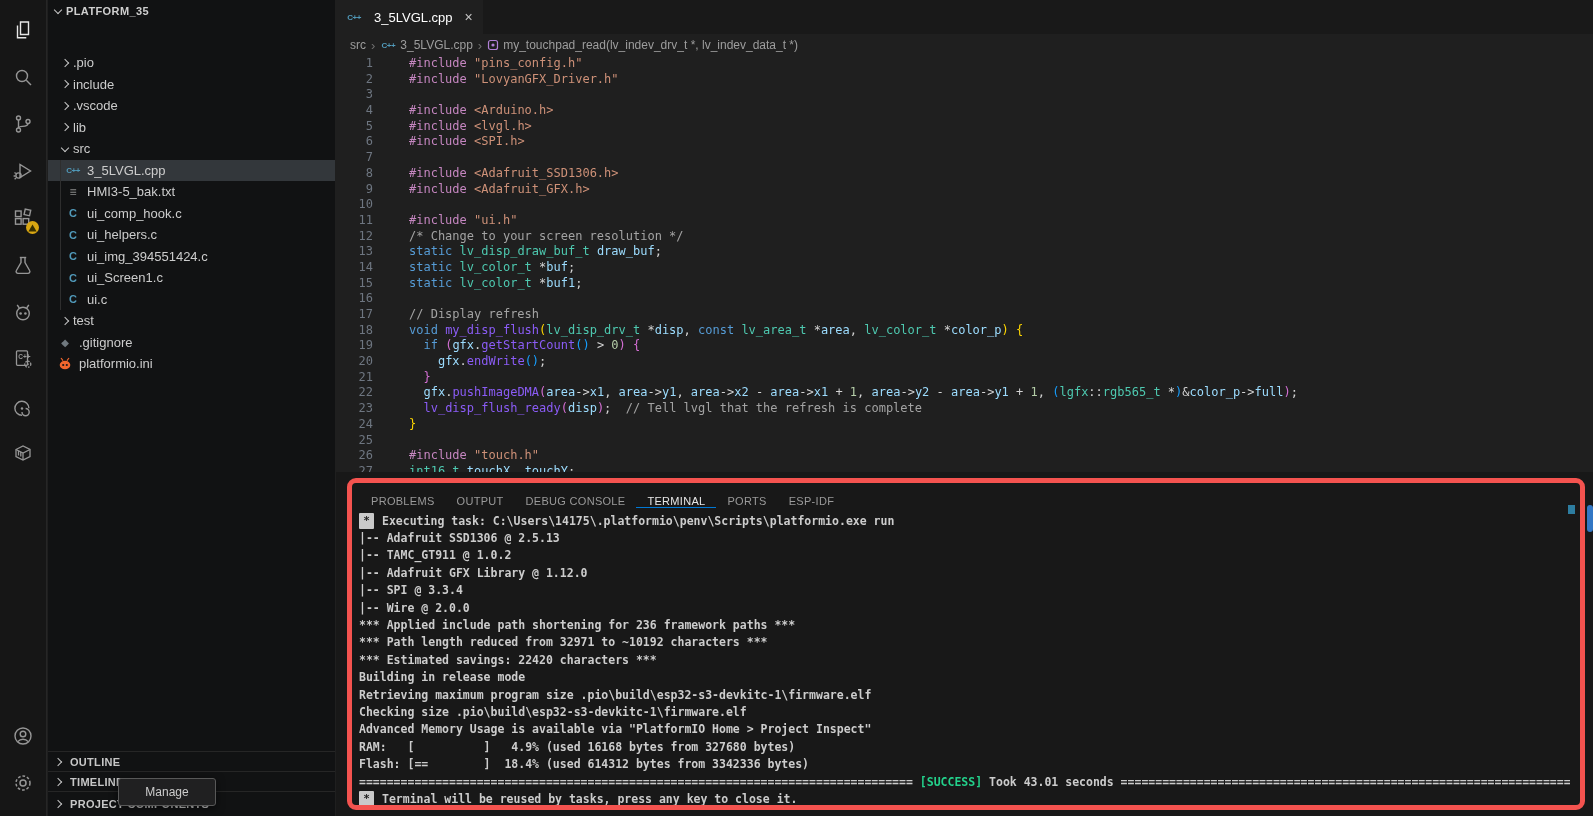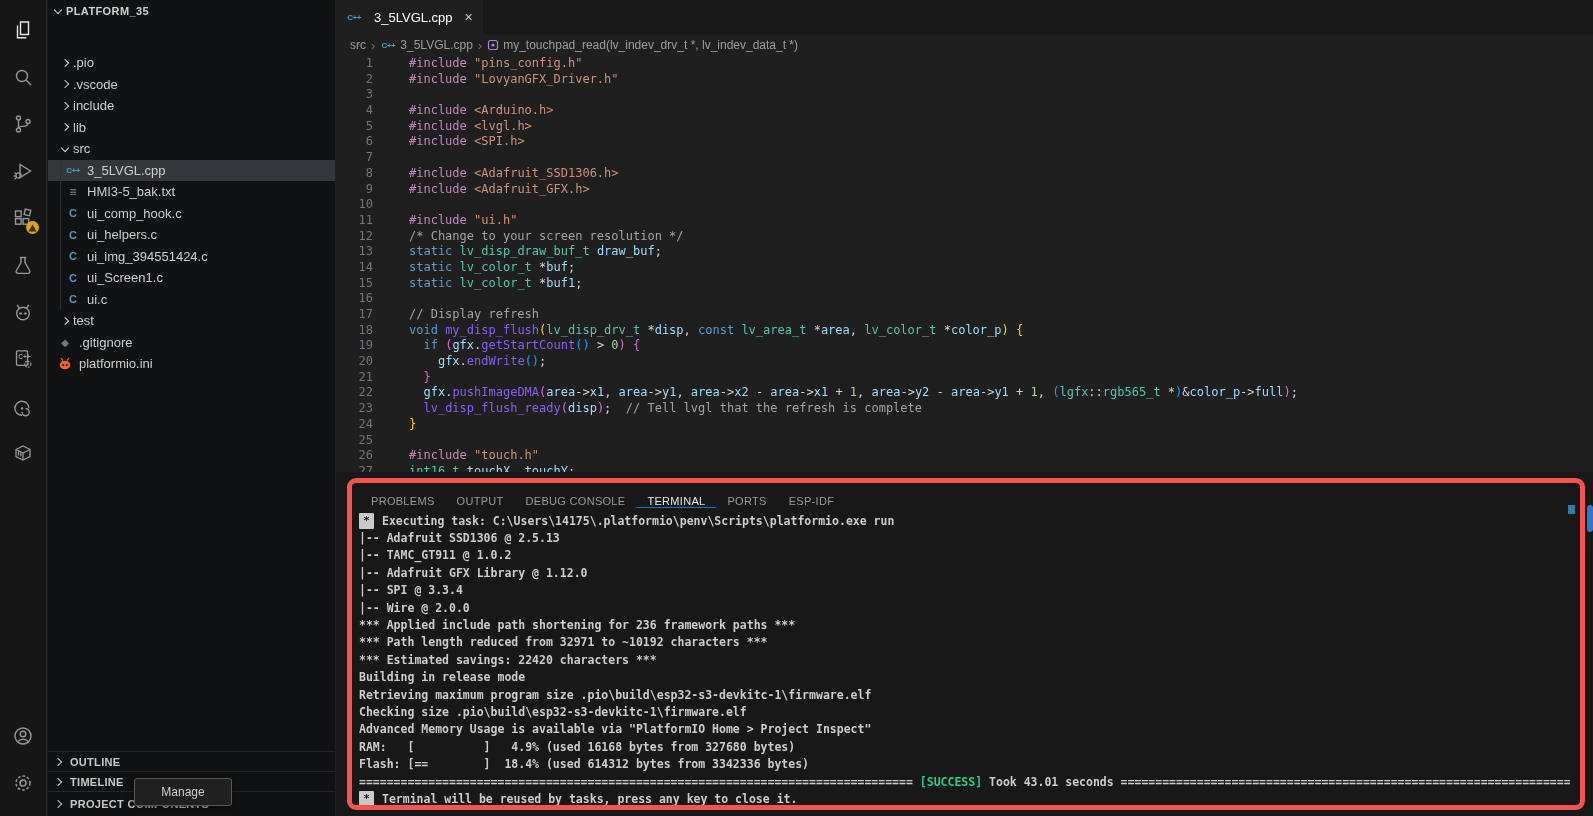--- a/index.html
+++ b/index.html
@@ -38,21 +38,21 @@
   .gitic{color:#70797f;font-size:10px;}
   
   .sb-bottom{position:absolute;left:0;right:0;bottom:0;}
   .sect{height:19px;border-top:1px solid #262626;display:flex;align-items:center;gap:4px;
       padding-left:2px;color:#c7c7c7;font-size:11px;font-weight:bold;letter-spacing:.3px;cursor:pointer;}
   .sect:last-child{height:24px;}
   .sect .chev{width:16px;display:flex;justify-content:center;}
   .sect .chev i{width:5px;height:5px;border-right:1.4px solid #c5c5c5;border-bottom:1.4px solid #c5c5c5;transform:rotate(-45deg);display:block;}
   .tooltip{position:absolute;left:70px;top:778px;width:96px;height:26px;background:#202021;
       border:1px solid #585858;border-radius:3px;color:#cccccc;font-size:12px;display:flex;
-      align-items:center;justify-content:center;z-index:9;box-shadow:0 2px 8px rgba(0,0,0,.55);margin-left:16px;}
+      align-items:center;justify-content:center;z-index:9;box-shadow:0 2px 8px rgba(0,0,0,.55);}
   
   .editor{position:absolute;left:336px;top:0;right:0;bottom:0;background:#1f1f1f;}
   .tabbar{height:34px;background:#191919;display:flex;}
   .tab{height:34px;background:#1f1f1f;display:flex;align-items:center;gap:6px;padding:0 10px;
       color:#ffffff;font-size:13px;cursor:pointer;}
   .tab .close{color:#c5c5c5;font-size:14px;margin-left:6px;cursor:pointer;}
   .breadcrumb{height:22px;display:flex;align-items:center;padding-left:14px;gap:5px;color:#9d9d9d;font-size:12px;white-space:nowrap;}
   .breadcrumb .sep{color:#6f6f6f;font-size:13px;}
   .crumb{display:flex;align-items:center;gap:4px;cursor:pointer;}
   
@@ -190,27 +190,27 @@
       <div class="trow l0">
         <span class="chev">
           <i></i>
         </span>
         <span>.pio</span>
       </div>
       <div class="trow l0">
         <span class="chev">
           <i></i>
         </span>
+        <span>include</span>
+      </div>
+      <div class="trow l0">
+        <span class="chev">
+          <i></i>
+        </span>
         <span>.vscode</span>
-      </div>
-      <div class="trow l0">
-        <span class="chev">
-          <i></i>
-        </span>
-        <span>include</span>
       </div>
       <div class="trow l0">
         <span class="chev">
           <i></i>
         </span>
         <span>lib</span>
       </div>
       <div class="trow l0">
         <span class="chev down">
           <i></i>

